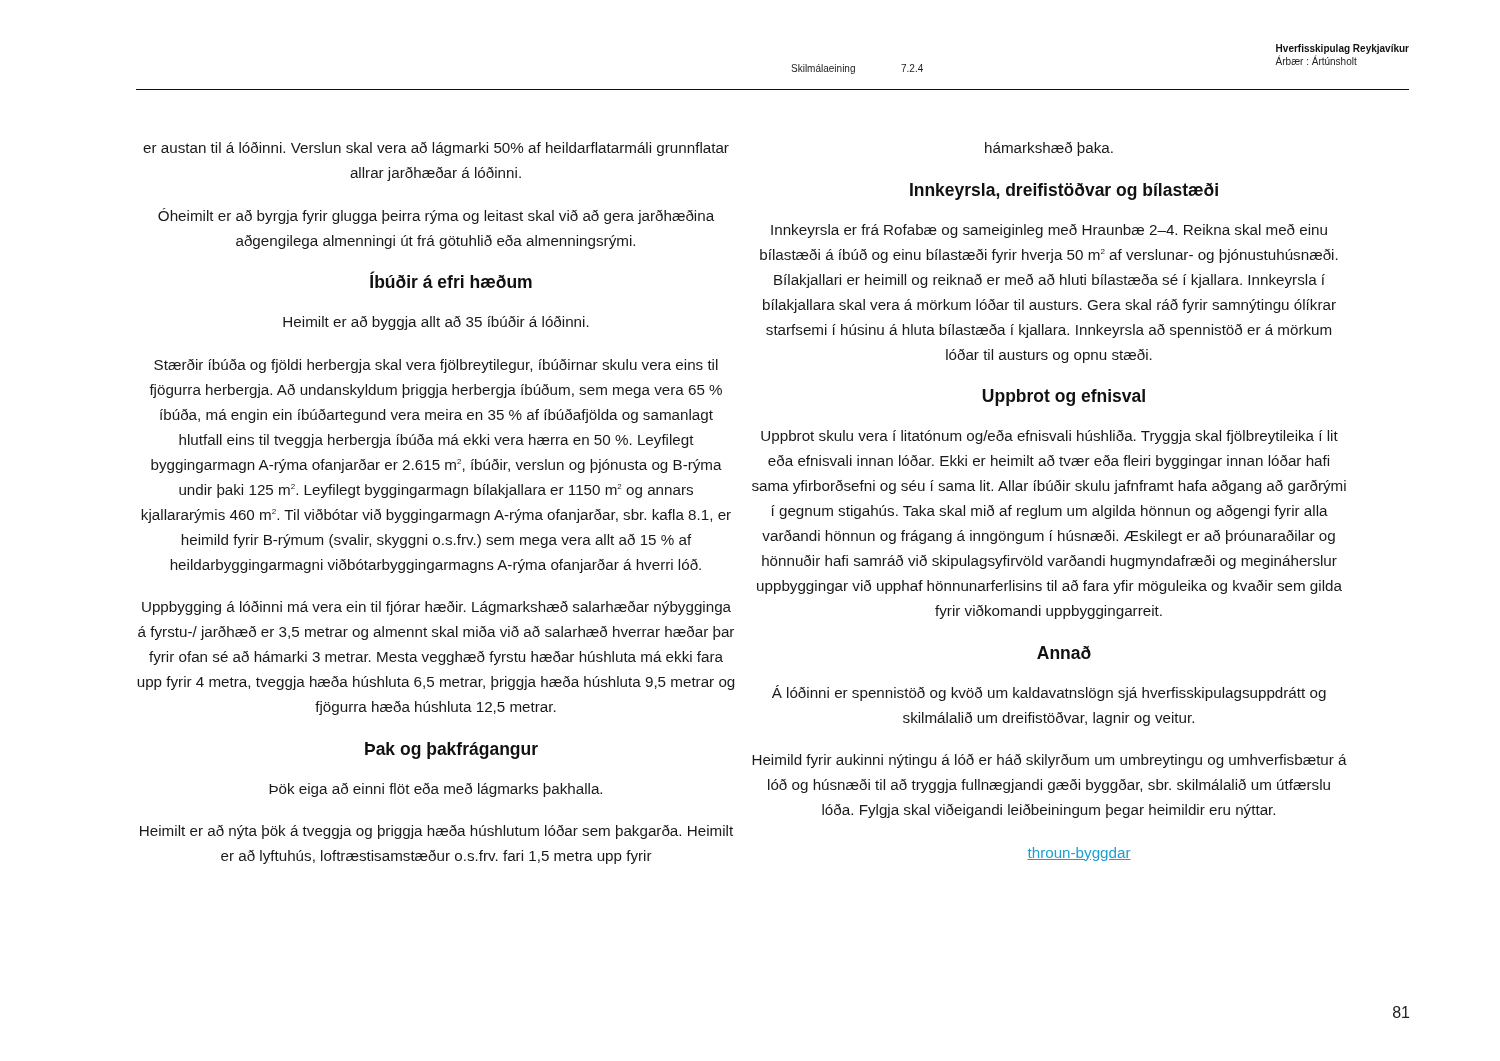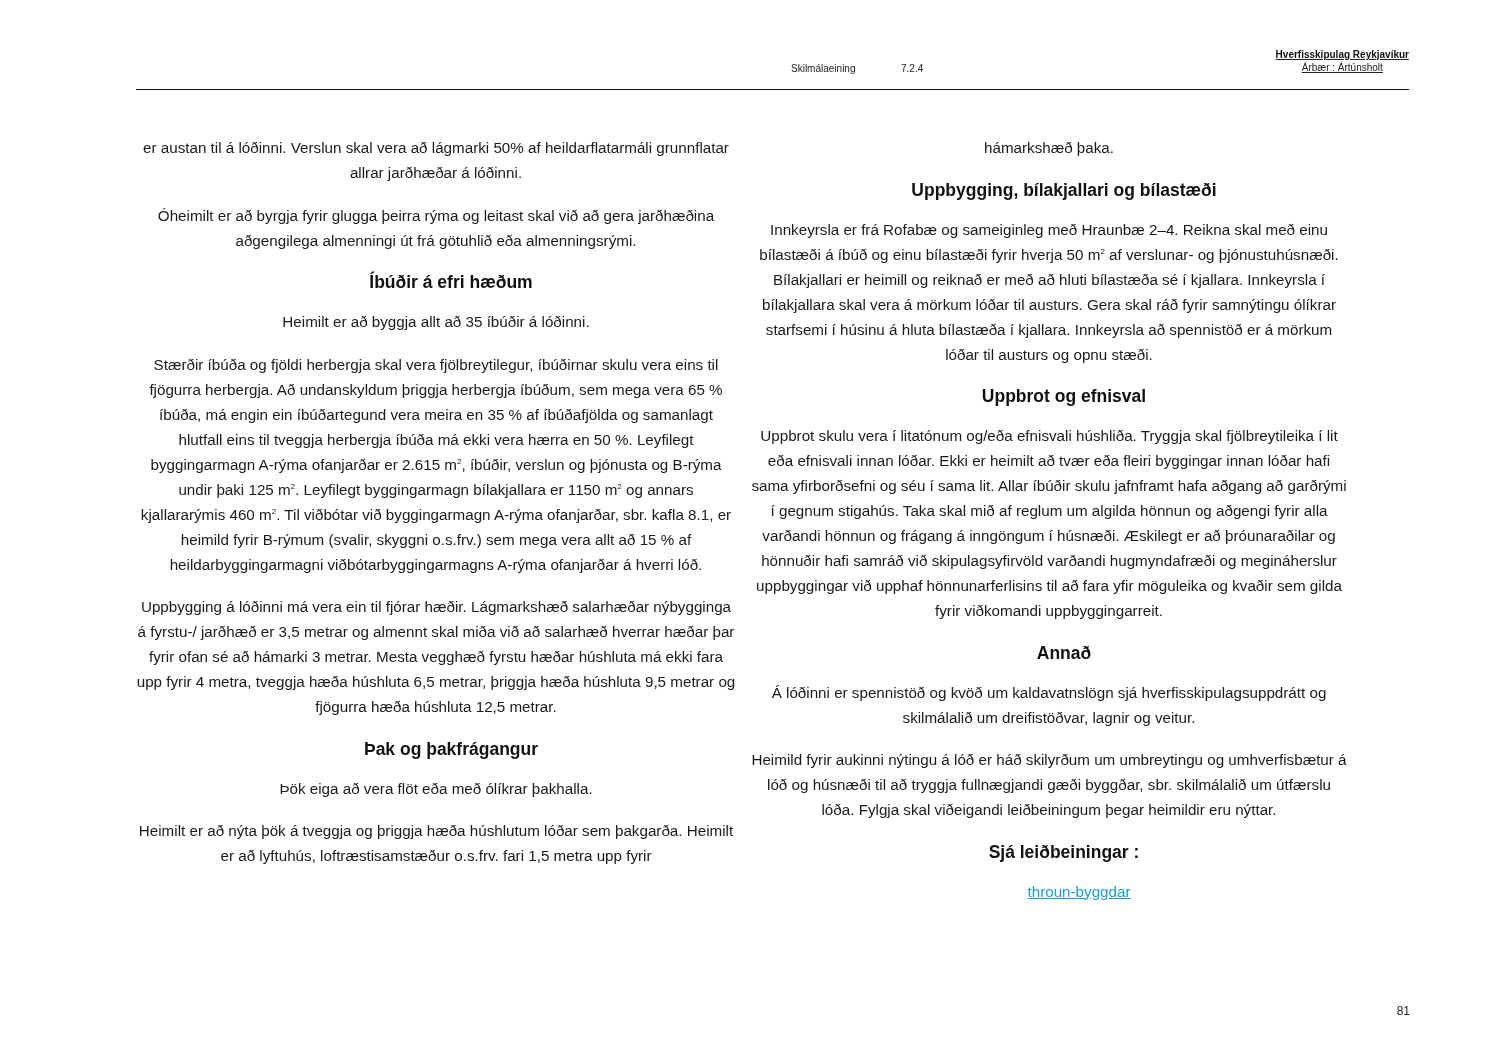--- a/index.html
+++ b/index.html
@@ -32,26 +32,25 @@
     .hdr-number {
       position: absolute;
       left: 765px;
       top: 63px;
       font-size: 10px;
       color: #222;
     }
     .hdr-right {
       position: absolute;
       right: 0;
-      top: 48px;
-      text-align: center;
+      top: 42px;
+      text-align: left;
       font-size: 10px;
       line-height: 13px;
       color: #222;
-      text-decoration: underline;
     }
     .hdr-right .hdr-title { font-weight: bold; color: #111; }
 
     .column {
       position: absolute;
       top: 135px;
       font-size: 15.2px;
       line-height: 25px;
       color: #1a1a1a;
       text-align: center;
@@ -75,21 +74,21 @@
     .ref-link {
       color: #1a9fd0;
       text-decoration: underline;
       font-size: 15.2px;
     }
 
     .page-number {
       position: absolute;
       right: 90px;
       top: 1004px;
-      font-size: 12px;
+      font-size: 16px;
       color: #222;
     }
   </style>
 </head>
 <body>
 
 <div class="page-header">
   <span class="hdr-section">Skilmálaeining</span>
   <span class="hdr-number">7.2.4</span>
   <div class="hdr-right">
@@ -99,32 +98,31 @@
 </div>
 
 <div class="column col-left">
   <p>er austan til á lóðinni.  Verslun skal vera að lágmarki 50% af heildarflatarmáli grunnflatar allrar jarðhæðar á lóðinni.</p>
   <p>Óheimilt er að byrgja fyrir glugga þeirra rýma og leitast skal við að gera jarðhæðina aðgengilega almenningi út frá götuhlið eða almenningsrými.</p>
   <h3>Íbúðir á efri hæðum</h3>
   <p>Heimilt er að byggja allt að 35 íbúðir á lóðinni.</p>
   <p><span>Stærðir íbúða og fjöldi herbergja skal vera fjölbreytilegur, íbúðirnar skulu vera eins til fjögurra herbergja. Að undanskyldum þriggja herbergja íbúðum, sem mega vera 65 % íbúða, má engin ein íbúðartegund vera meira en 35 % af íbúðafjölda og samanlagt hlutfall eins til tveggja herbergja íbúða má ekki vera hærra en 50 %. Leyfilegt byggingarmagn A-rýma ofanjarðar er 2.615 m</span><sup>2</sup><span>, íbúðir, verslun og þjónusta og B-rýma undir þaki 125 m</span><sup>2</sup><span>. Leyfilegt byggingarmagn bílakjallara er 1150 m</span><sup>2</sup><span> og annars kjallararýmis 460 m</span><sup>2</sup><span>. Til viðbótar við byggingarmagn A-rýma ofanjarðar, sbr. kafla 8.1, er heimild fyrir B-rýmum (svalir, skyggni o.s.frv.) sem mega vera allt að 15 % af heildarbyggingarmagni viðbótarbyggingarmagns A-rýma ofanjarðar á hverri lóð.</span></p>
   <p>Uppbygging á lóðinni má vera ein til fjórar hæðir. Lágmarkshæð salarhæðar nýbygginga á fyrstu-/ jarðhæð er 3,5 metrar og almennt skal miða við að salarhæð hverrar hæðar þar fyrir ofan sé að hámarki  3 metrar. Mesta vegghæð fyrstu hæðar húshluta má ekki fara upp fyrir 4 metra, tveggja hæða húshluta 6,5 metrar, þriggja hæða húshluta 9,5 metrar og fjögurra hæða húshluta 12,5 metrar.</p>
   <h3>Þak og þakfrágangur</h3>
-  <p>Þök eiga að vera flöt eða með ólíkrar þakhalla.</p>
+  <p>Þök eiga að einni flöt eða með lágmarks þakhalla.</p>
   <p>Heimilt er að nýta þök á tveggja og þriggja hæða húshlutum lóðar sem þakgarða. Heimilt er að lyftuhús, loftræstisamstæður o.s.frv. fari 1,5 metra upp fyrir</p>
 </div>
 
 <div class="column col-right">
   <p>hámarkshæð þaka.</p>
-  <h3>Uppbygging, bílakjallari og bílastæði</h3>
+  <h3>Innkeyrsla, dreifistöðvar og bílastæði</h3>
   <p><span>Innkeyrsla er frá Rofabæ og sameiginleg með Hraunbæ 2–4. Reikna skal með einu bílastæði á íbúð og einu bílastæði fyrir hverja 50 m</span><sup>2</sup><span> af verslunar- og þjónustuhúsnæði. Bílakjallari er heimill og reiknað er með að hluti bílastæða sé í kjallara.  Innkeyrsla í bílakjallara skal vera á mörkum lóðar til austurs.  Gera skal ráð fyrir samnýtingu ólíkrar starfsemi í húsinu  á hluta bílastæða í kjallara. Innkeyrsla að spennistöð er á mörkum lóðar til austurs og opnu stæði.</span></p>
   <h3>Uppbrot og efnisval</h3>
   <p>Uppbrot skulu vera í litatónum og/eða efnisvali húshliða. Tryggja skal fjölbreytileika í lit eða efnisvali innan lóðar. Ekki er heimilt að tvær eða fleiri byggingar innan lóðar hafi sama yfirborðsefni og séu í sama lit. Allar íbúðir skulu jafnframt hafa aðgang að garðrými í gegnum stigahús. Taka skal mið af reglum um algilda hönnun og aðgengi fyrir alla varðandi hönnun og frágang á inngöngum í húsnæði. Æskilegt er að þróunaraðilar og hönnuðir hafi samráð við skipulagsyfirvöld varðandi hugmyndafræði og megináherslur uppbyggingar við upphaf hönnunarferlisins til að fara yfir möguleika og kvaðir sem gilda fyrir viðkomandi uppbyggingarreit.</p>
   <h3>Annað</h3>
   <p>Á lóðinni er spennistöð og kvöð um kaldavatnslögn sjá hverfisskipulagsuppdrátt og skilmálalið um dreifistöðvar, lagnir og veitur.</p>
   <p>Heimild fyrir aukinni nýtingu á lóð er háð skilyrðum um umbreytingu og umhverfisbætur á lóð og húsnæði til að tryggja fullnægjandi gæði byggðar, sbr. skilmálalið um útfærslu lóða. Fylgja skal viðeigandi leiðbeiningum þegar heimildir eru nýttar.</p>
-  <h3>Sjá leiðbeiningar :</h3>
   <div class="link-wrap">
     <a class="ref-link">throun-byggdar</a>
   </div>
 </div>
 
 <div class="page-number">81</div>
 
 </body></html>

